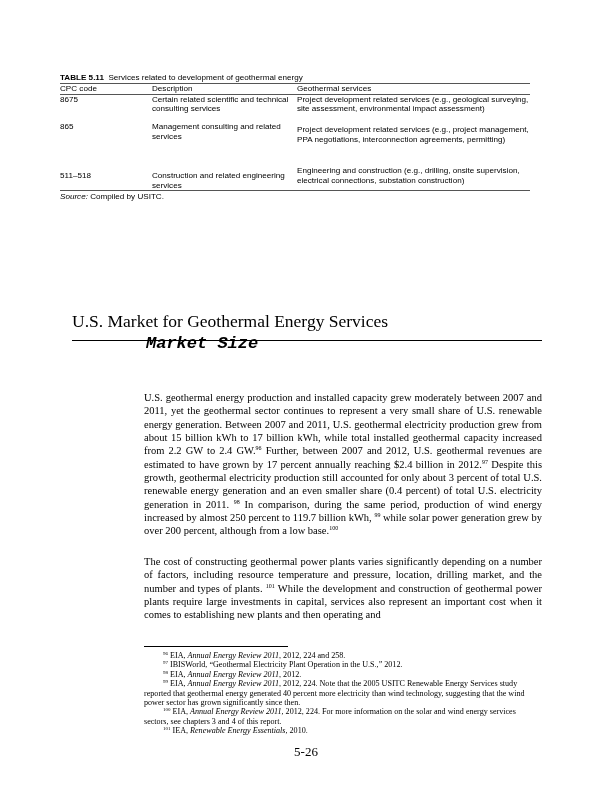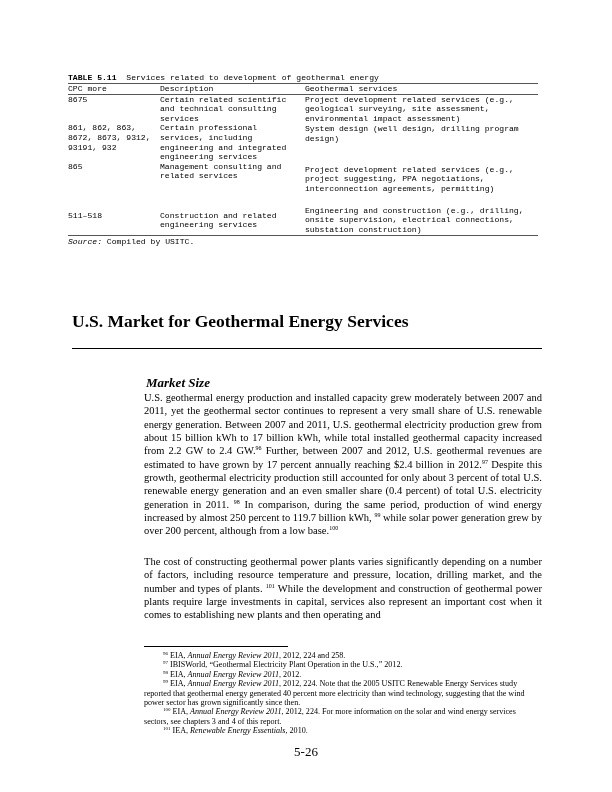--- a/index.html
+++ b/index.html
@@ -9,24 +9,24 @@
     }
     body {
       width: 612px;
       height: 792px;
       position: relative;
       overflow: hidden;
       color: #000;
     }
     .table-block {
       position: absolute;
-      left: 68px;
+      left: 60px;
       top: 73px;
       width: 470px;
-      font-family: Liberation Mono, monospace;
+      font-family: Liberation Sans, sans-serif;
       font-size: 8.1px;
       line-height: 9.6px;
     }
     .table-title {
       border-bottom: 0.8px solid #555;
       padding-bottom: 0.5px;
     }
     .table-title b { font-weight: bold; }
     table.data {
       width: 100%;
@@ -52,35 +52,35 @@
       margin-top: 1px;
     }
     .source i { font-style: italic; margin-top: 40px; }
 
     .section-heading {
       position: absolute;
       left: 72px;
       top: 311px;
       width: 470px;
       font-family: "Liberation Serif", serif;
-      font-weight: bold;
+      font-weight: normal;
       font-size: 17.5px;
       line-height: 20px;
       border-bottom: 1.2px solid #000;
-      padding-bottom: 17px;
+      padding-bottom: 9px;
       white-space: nowrap;
     }
     .sub-heading {
       position: absolute;
       left: 146px;
-      top: 375px;
-      font-family: Liberation Serif, serif;
+      top: 334px;
+      font-family: Liberation Mono, monospace;
       font-weight: bold;
       font-style: italic;
-      font-size: 13px;
+      font-size: 17px;
     }
     .body-text {
       position: absolute;
       left: 144px;
       width: 398px;
       font-family: "Liberation Serif", serif;
       font-size: 10.5px;
       line-height: 13.35px;
       text-align: justify;
     }
@@ -129,40 +129,35 @@
     <span>Services related to development of geothermal energy</span>
   </div>
   <table class="data">
     <colgroup>
         <col class="c1">
         <col class="c2">
         <col>
       </colgroup>
     <thead>
       <tr>
-        <th>CPC more</th>
+        <th>CPC code</th>
         <th>Description</th>
         <th>Geothermal services</th>
       </tr>
     </thead>
     <tbody>
       <tr style="height:28px">
         <td>8675</td>
         <td>Certain related scientific and technical consulting services</td>
         <td style="padding-bottom:0">Project development related services (e.g., geological surveying, site assessment, environmental impact assessment)</td>
       </tr>
-      <tr style="height:36px">
-        <td>861, 862, 863, 8672, 8673, 9312, 93191, 932</td>
-        <td>Certain professional services, including engineering and integrated engineering services</td>
-        <td style="padding-top:1px">System design (well design, drilling program design)</td>
-      </tr>
       <tr style="height:44px">
         <td>865</td>
         <td>Management consulting and related services</td>
-        <td style="padding-top:3px">Project development related services (e.g., project suggesting, PPA negotiations, interconnection agreements, permitting)</td>
+        <td style="padding-top:3px">Project development related services (e.g., project management, PPA negotiations, interconnection agreements, permitting)</td>
       </tr>
       <tr class="last">
         <td style="padding-top:5px">511–518</td>
         <td style="padding-top:5px">Construction and related engineering services</td>
         <td>Engineering and construction (e.g., drilling, onsite supervision, electrical connections, substation construction)</td>
       </tr>
     </tbody>
   </table>
   <div class="source">
     <i>Source:</i>

